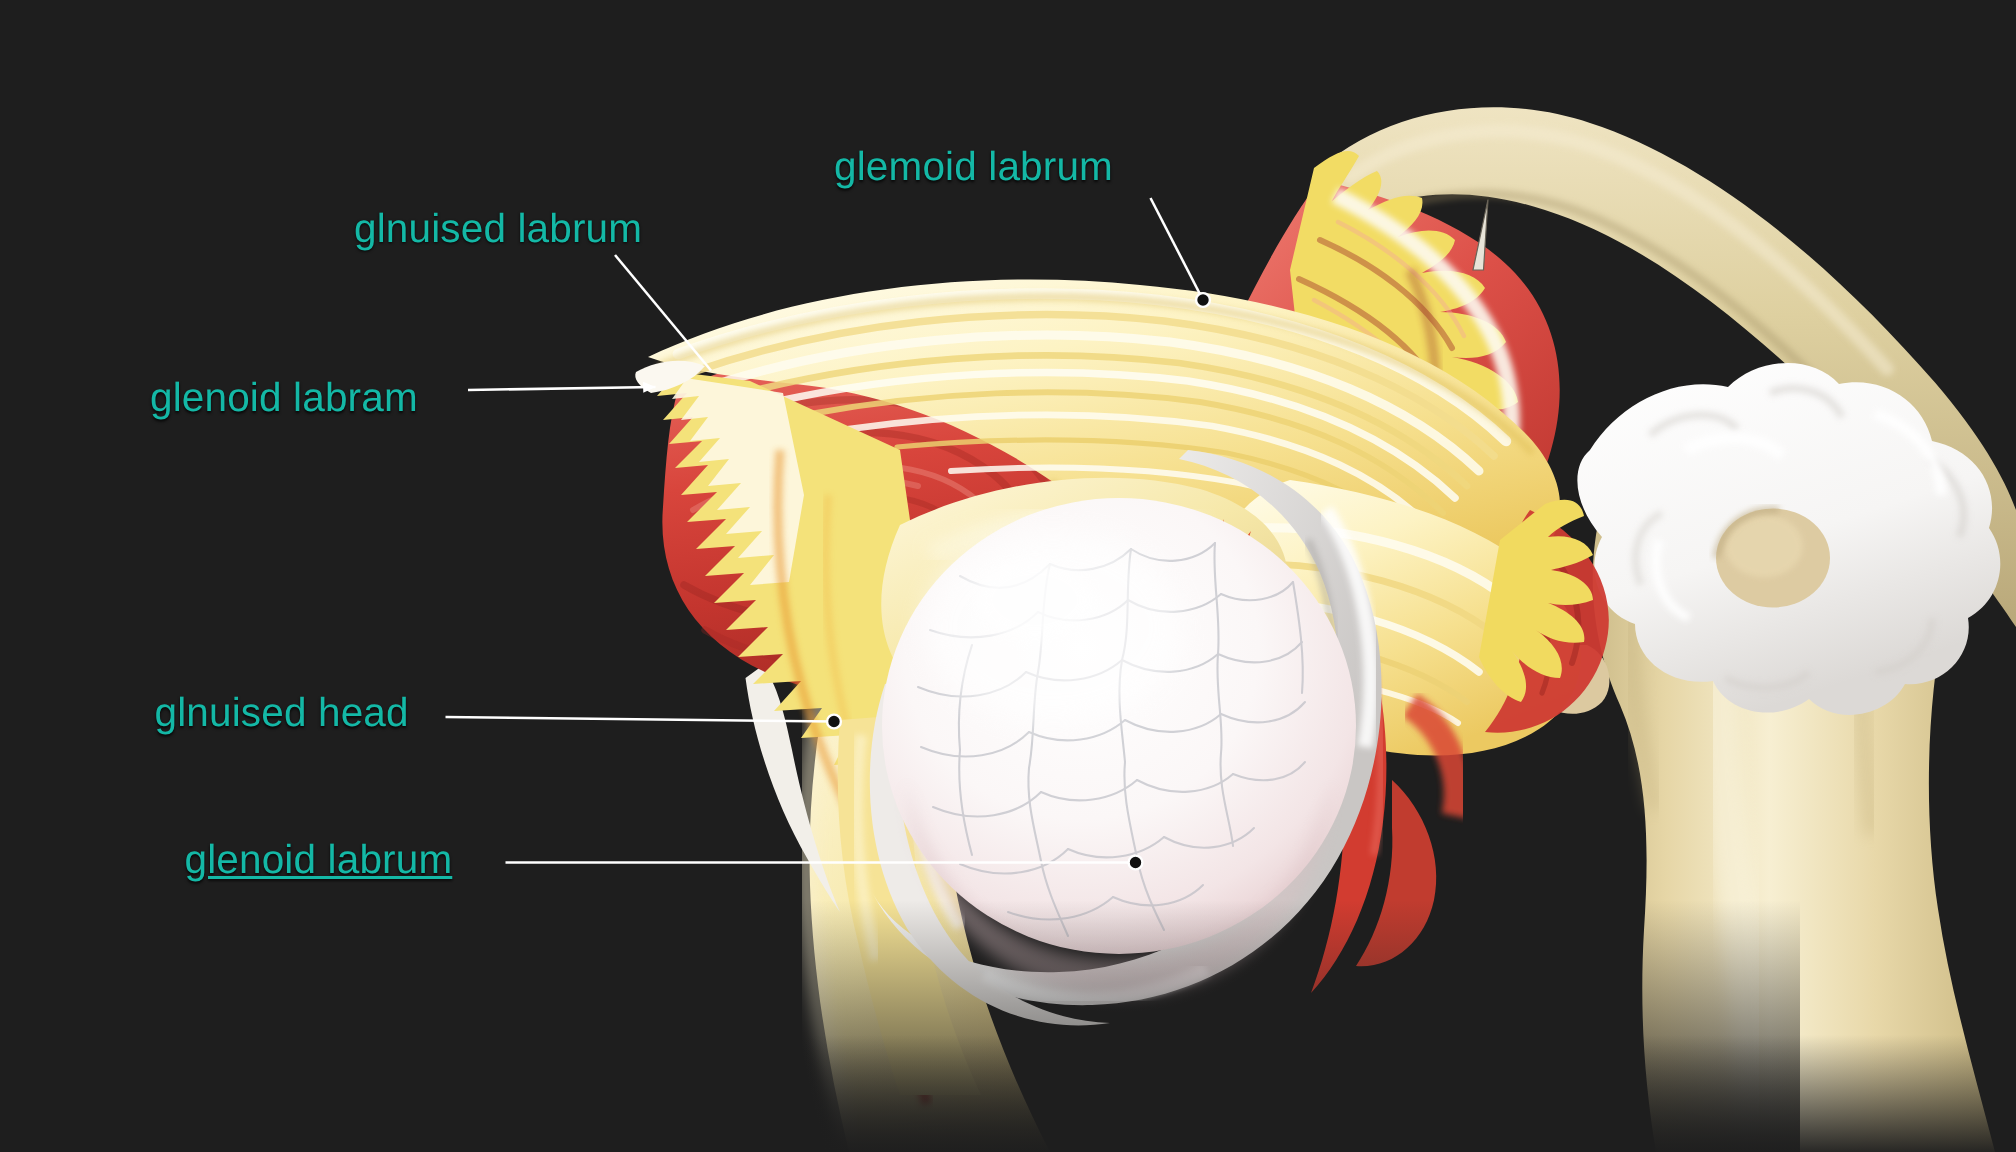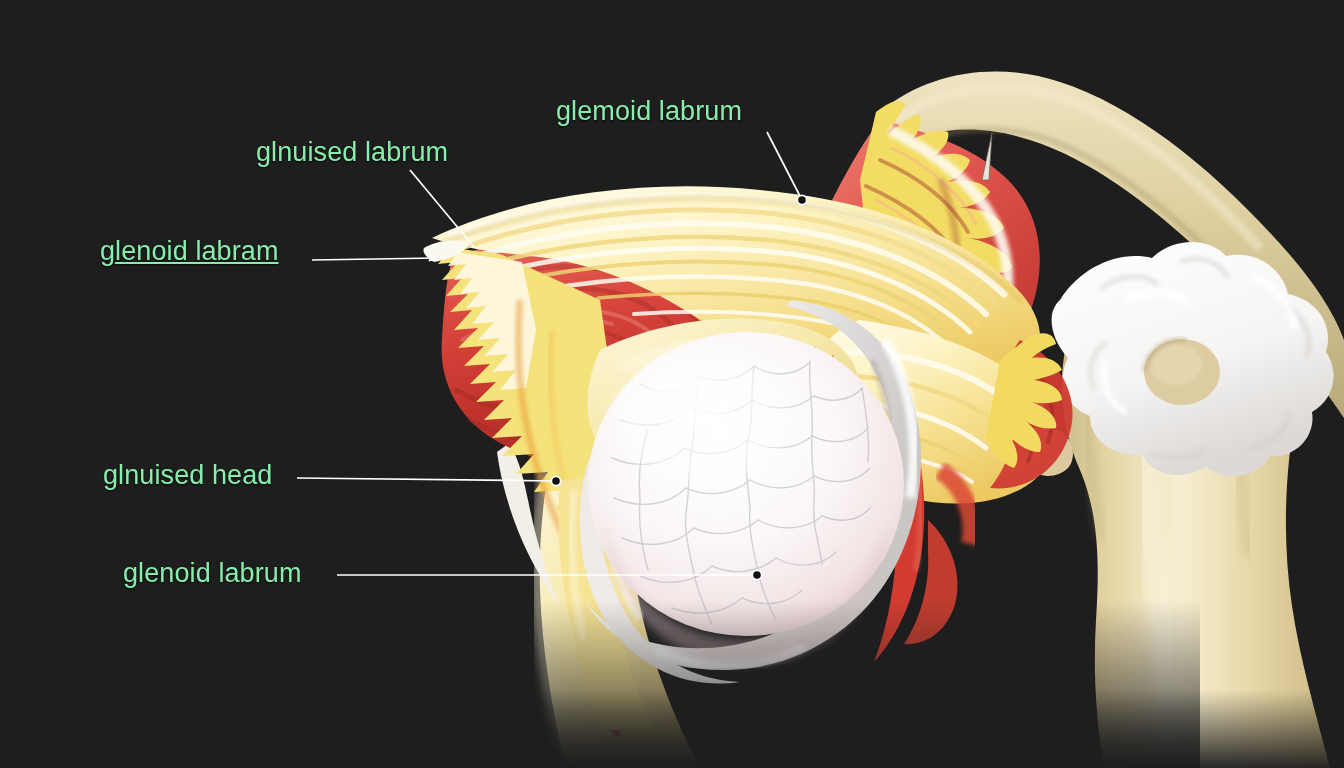--- a/index.html
+++ b/index.html
@@ -17,21 +17,21 @@
     font-family: "Liberation Sans", "DejaVu Sans", sans-serif;
   }
   #art {
     position: absolute;
     inset: 0;
     width: 1344px;
     height: 768px;
   }
   .label {
     position: absolute;
-    color: #86efac;
+    color: #14b8a6;
     font-size: 27px;
     font-weight: 400;
     letter-spacing: 0.1px;
     white-space: nowrap;
     line-height: 1;
     text-shadow: 0 1px 2px rgba(0,0,0,0.85);
     font-family: "Liberation Sans", "DejaVu Sans", sans-serif;
   }
   #overlay {
     position: absolute;
@@ -426,18 +426,18 @@
         <polygon points="437,258 428.8419612045735,261.8008424082454 428.7245412228882,254.46209355291523" fill="#ffffff"></polygon>
         <circle cx="556" cy="481" r="4.6" fill="#111111" stroke="#ffffff" stroke-width="1.6"></circle>
         <circle cx="757" cy="575" r="4.6" fill="#111111" stroke="#ffffff" stroke-width="1.6"></circle>
       </g>
     <g id="pointers">
         <polygon points="992,133 982,180 989,180" fill="#e8e4d8" stroke="#6a6458" stroke-width="0.8"></polygon>
       </g>
   </svg>
 
   <div class="label" style="left: 556px; top: 98px;">glemoid labrum</div>
-  <div class="label" style="left: 236px; top: 139px; margin-left: 20px;">glnuised labrum</div>
-  <div class="label" style="left: 100px; top: 238px; text-decoration: underline;">glenoid labram</div>
+  <div class="label" style="left: 236px; top: 139px;">glnuised labrum</div>
+  <div class="label" style="left: 100px; top: 252px;">glenoid labram</div>
   <div class="label" style="left: 103px; top: 462px;">glnuised head</div>
-  <div class="label" style="left: 123px; top: 560px;">glenoid labrum</div>
+  <div class="label" style="left: 123px; top: 560px; text-decoration: underline;">glenoid labrum</div>
 
 </div>
 
 </body></html>

